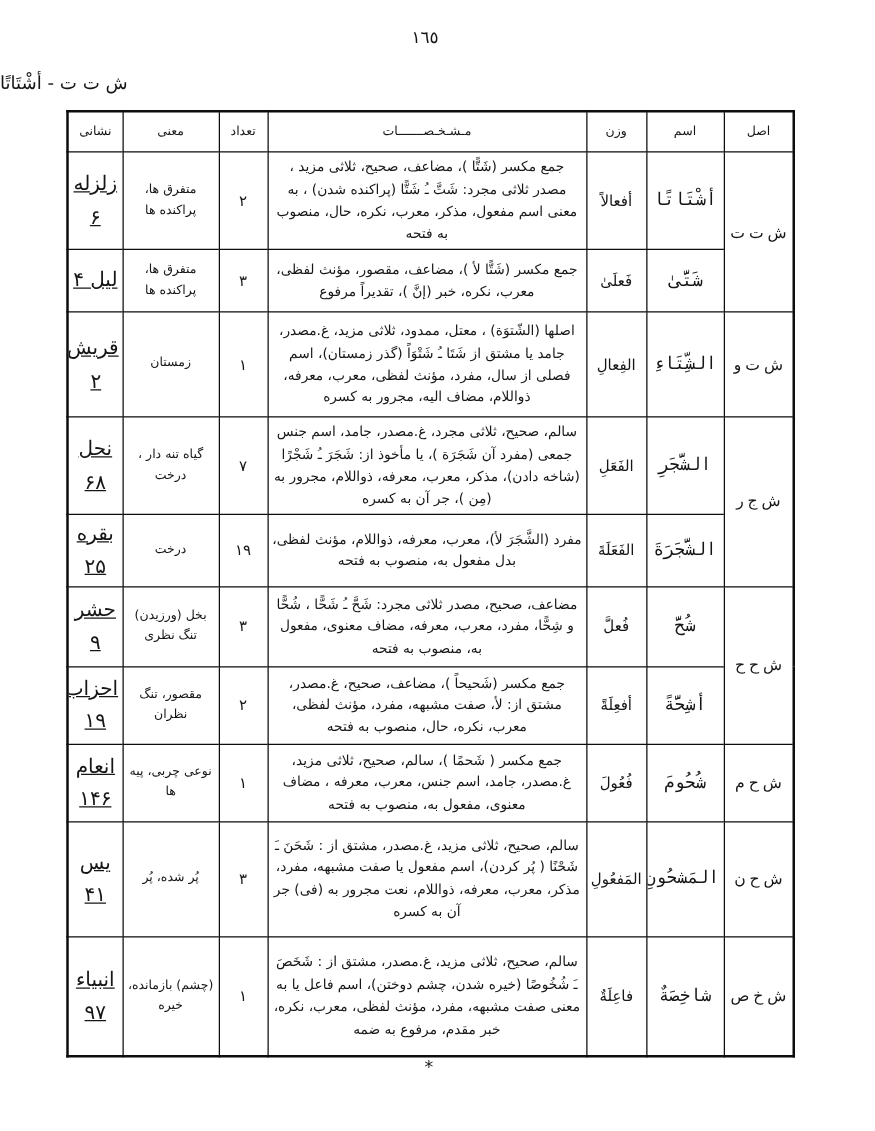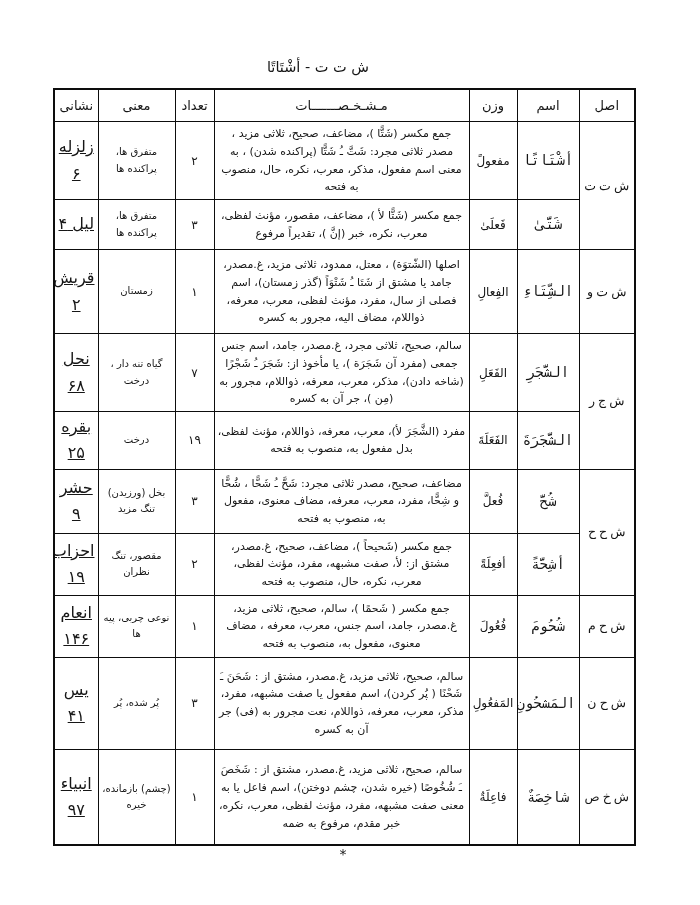--- a/index.html
+++ b/index.html
@@ -8,52 +8,53 @@
     font-family:"DejaVu Sans","Liberation Sans",sans-serif;
     color:#161616;direction:rtl;
   }
   .page{position:absolute;inset:0;background:#fff;}
   .page-number{
     position:absolute;top:22px;left:10px;width:660px;
     text-align:center;font-size:13.5px;letter-spacing:2px;
   }
   .page-title{
     position:absolute;top:59px;left:0;width:636px;
-    text-align:center;font-size:14.5px;
+    text-align:left;font-size:14.5px;
   }
   table.main{
     position:absolute;top:88px;left:53px;width:581px;
     border-collapse:collapse;table-layout:fixed;
     border:2.5px solid #0d0d0d;
   }
   table.main th,table.main td{
     border:1.5px solid #0d0d0d;
     text-align:center;vertical-align:middle;
     padding:2px 3px;overflow:hidden;
   }
-  table.main th{font-weight:normal;height:27px;font-size:13px;margin-top:20px;}
+  table.main th{font-weight:normal;height:27px;font-size:10px;margin-top:20px;}
   th.th-tedad{font-size:11px;}
   th.th-neshani,th.th-mani{font-size:12px;}
   td.asl{vertical-align:top;padding-top:10px;font-size:12.5px;white-space:nowrap;font-family:Liberation Serif, serif;}
   td.esm{font-size:14px;font-family:Liberation Mono, monospace;}
   td.vazn{font-size:12px;}
   td.spec{font-size:11px;line-height:1.62;padding:4px 6px;}
   td.count{font-size:12px;}
   td.meaning{font-size:10px;line-height:1.65;}
   td.ref{font-size:16px;line-height:1.65;text-decoration:underline;}
   .footer-mark{
     position:absolute;top:846px;left:0;width:686px;
     text-align:center;font-size:14px;
   }
 </style>
 </head>
 <body>
 
 <div class="page">
 
+  <div class="page-number">١٦٥</div>
 
   <div class="page-title">ش ت ت - أشْتَاتًا</div>
 
   <table class="main">
     <colgroup>
       <col style="width:56px">
       <col style="width:62px">
       <col style="width:48px">
       <col style="width:255px">
       <col style="width:39px">
@@ -68,21 +69,21 @@
         <th class="th-spec">مـشـخـصـــــــات</th>
         <th class="th-tedad">تعداد</th>
         <th class="th-mani">معنى</th>
         <th class="th-neshani">نشانى</th>
       </tr>
     </thead>
     <tbody>
         <tr style="height: 78px;">
           <td rowspan="2" class="asl">ش ت ت</td>
           <td class="esm">أشْتَاتًا</td>
-          <td class="vazn">مفعولً</td>
+          <td class="vazn">أفعالاً</td>
           <td class="spec">جمع مكسر (شَتًّا )، مضاعف، صحيح، ثلاثى مزيد ، مصدر ثلاثى مجرد: شَتَّ ـُ شَتًّا (پراكنده شدن) ، به معنى اسم مفعول، مذكر، معرب، نكره، حال، منصوب به فتحه</td>
           <td class="count">۲</td>
           <td class="meaning">متفرق ها، پراكنده ها</td>
           <td class="ref">زلزله ۶</td>
         </tr>
         <tr style="height: 50px;">
           <td class="esm">شَتَّىٰ</td>
           <td class="vazn">فَعلَىٰ</td>
           <td class="spec">جمع مكسر (شَتًّا لأ )، مضاعف، مقصور، مؤنث لفظى،  معرب، نكره، خبر (إنَّ )، تقديراً مرفوع</td>
           <td class="count">۳</td>
@@ -114,21 +115,21 @@
           <td class="count">۱۹</td>
           <td class="meaning">درخت</td>
           <td class="ref">بقره ۲۵</td>
         </tr>
         <tr style="height: 64px;">
           <td rowspan="2" class="asl">ش ح ح</td>
           <td class="esm">شُحَّ</td>
           <td class="vazn">فُعلَّ</td>
           <td class="spec">مضاعف، صحيح، مصدر ثلاثى مجرد: شَحَّ ـُ شَحًّا ، شُحًّا و شِحًّا، مفرد، معرب، معرفه، مضاف معنوى، مفعول به، منصوب به فتحه</td>
           <td class="count">۳</td>
-          <td class="meaning">بخل (ورزيدن) تنگ مزيد</td>
+          <td class="meaning">بخل (ورزيدن) تنگ نظرى</td>
           <td class="ref">حشر ۹</td>
         </tr>
         <tr style="height: 62px;">
           <td class="esm">أشِحَّةً</td>
           <td class="vazn">أفعِلَةً</td>
           <td class="spec">جمع مكسر (شَحيحاً )، مضاعف، صحيح، غ.مصدر، مشتق از: لأ، صفت مشبهه، مفرد، مؤنث لفظى، معرب، نكره، حال، منصوب به فتحه</td>
           <td class="count">۲</td>
           <td class="meaning">مقصور، تنگ نظران</td>
           <td class="ref">احزاب ۱۹</td>
         </tr>

